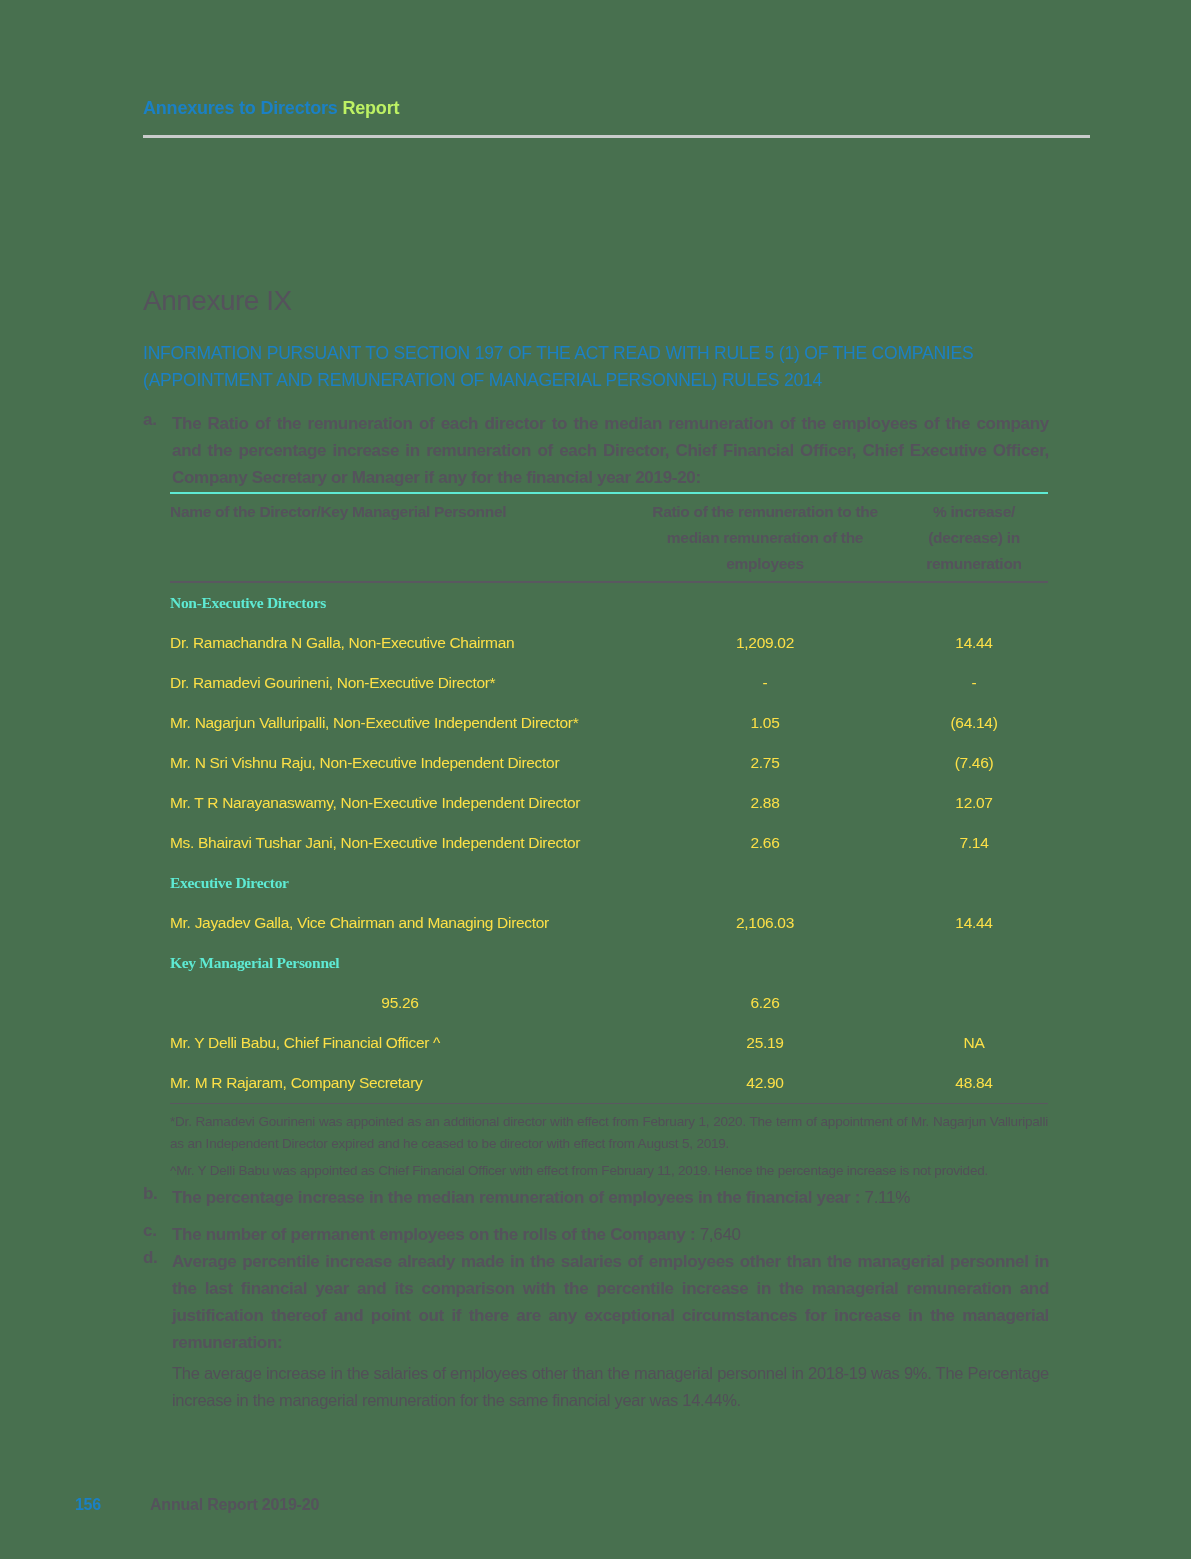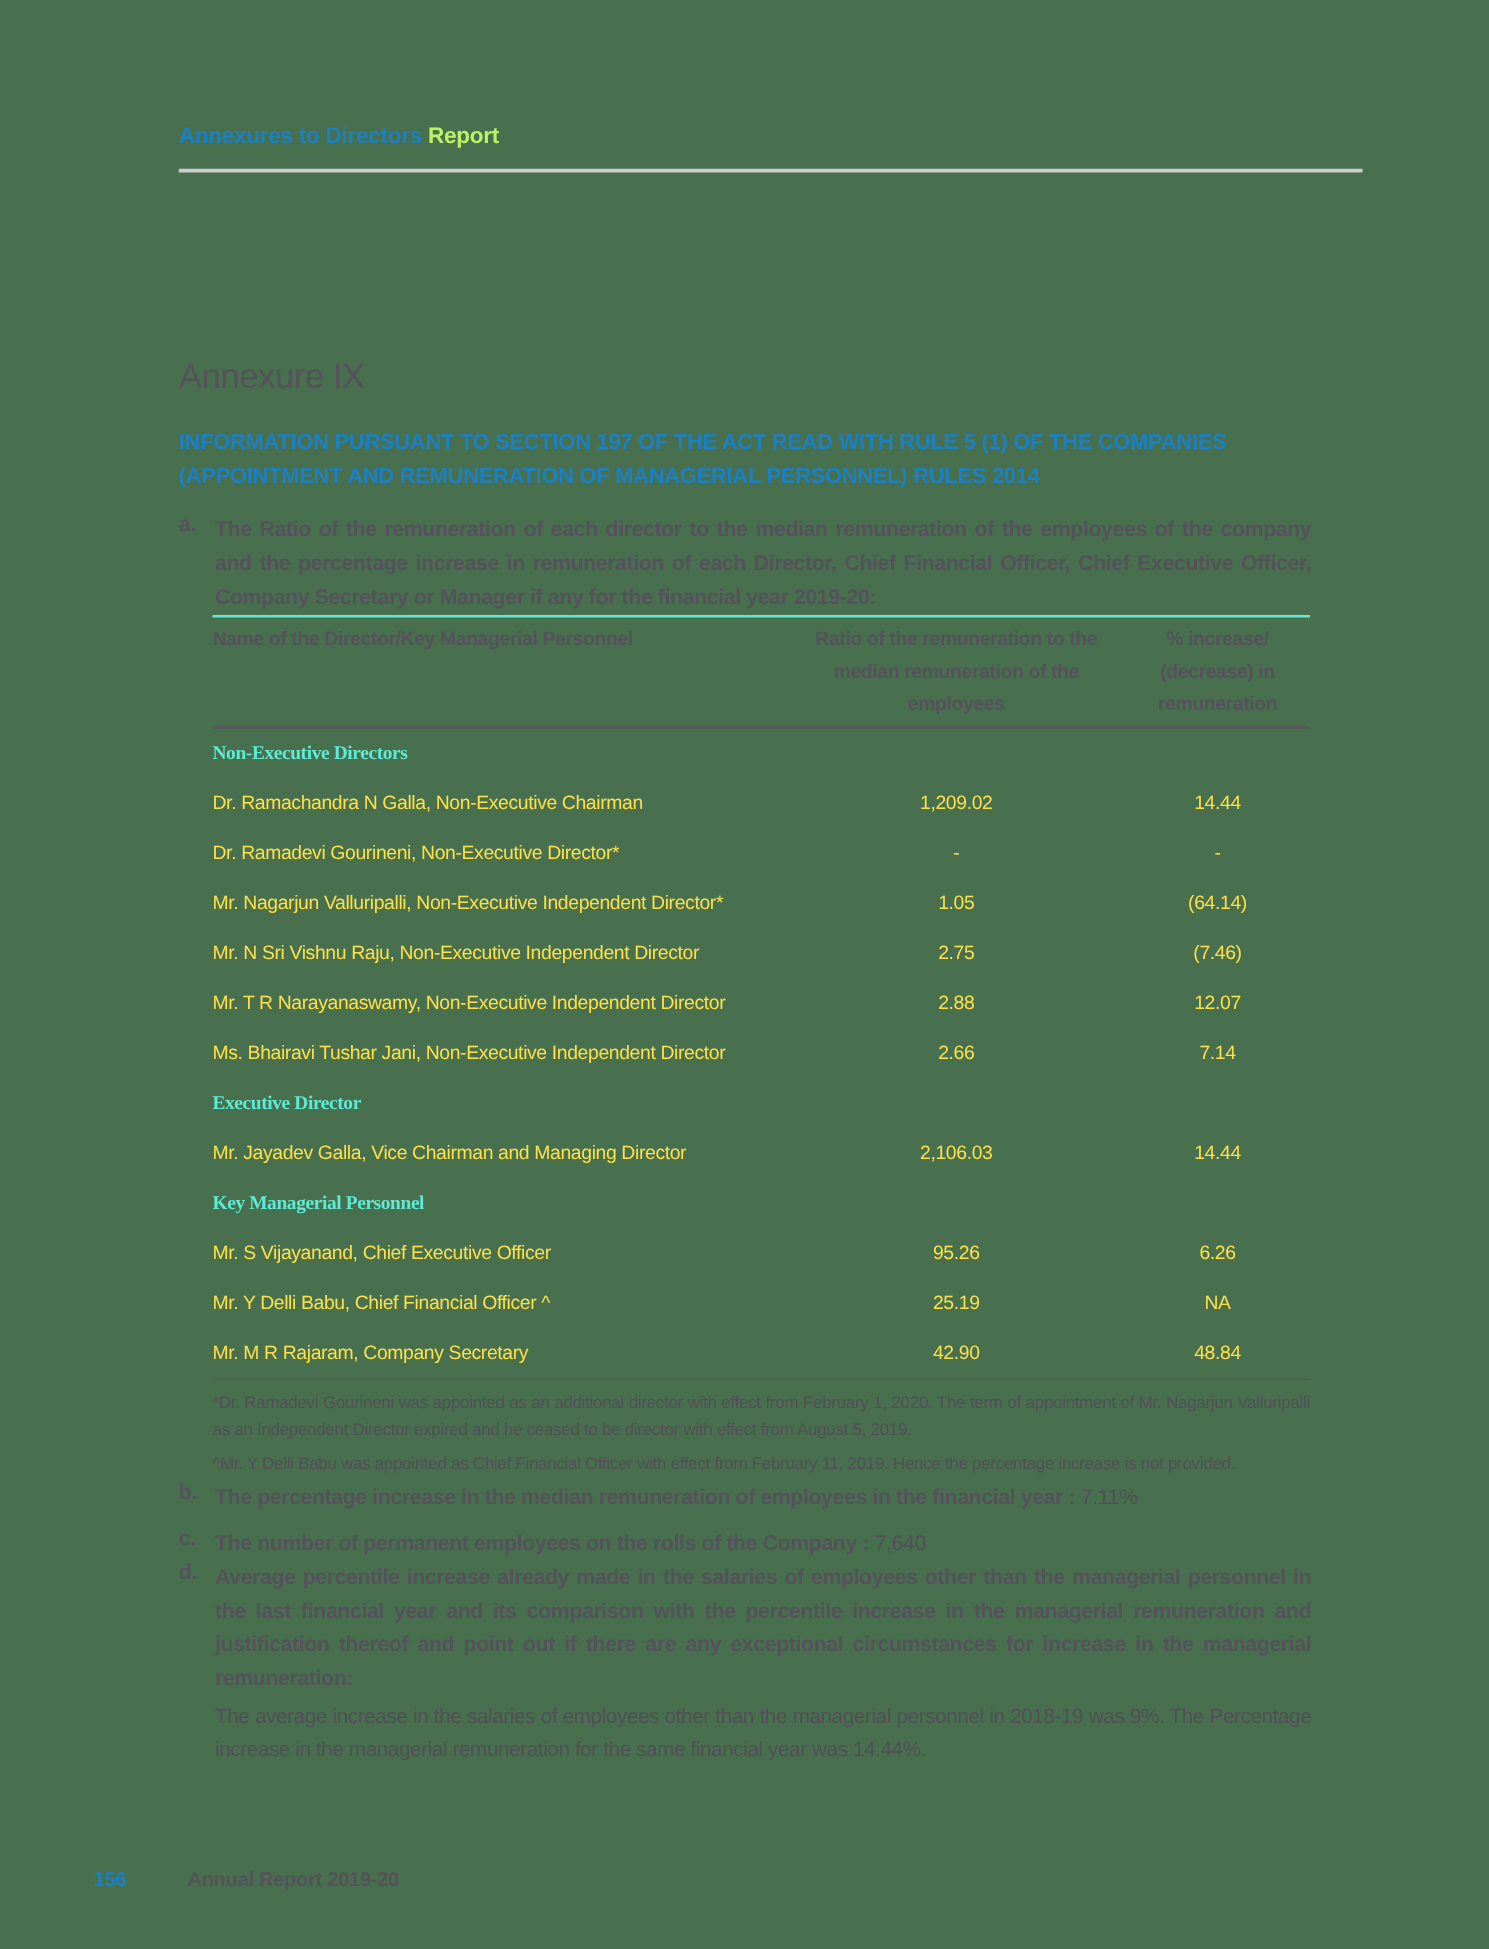--- a/index.html
+++ b/index.html
@@ -28,21 +28,21 @@
 
   
   .annexure-title {
     position: absolute; top: 285px; left: 143px;
     font-size: 28px; font-weight: 400; color: #55525C; letter-spacing: -0.5px;
   }
 
   
   .section-heading {
     position: absolute; top: 340px; left: 143px; width: 910px;
-    font-size: 17.5px; font-weight: 700; color: #1B80C4;
+    font-size: 17.5px; font-weight: 400; color: #1B80C4;
     line-height: 27px; letter-spacing: -0.2px;
   }
 
   
   .list-item { position: absolute; left: 143px; width: 906px; display: flex; }
   .list-item .marker {
     width: 29px; flex: 0 0 29px;
     font-size: 17px; font-weight: 700; color: #55525C;
   }
   .list-item .body {
@@ -184,21 +184,20 @@
         <div class="cell c-name">Mr. Jayadev Galla, Vice Chairman and Managing Director</div>
         <div class="cell c-ratio">2,106.03</div>
         <div class="cell c-pct">14.44</div>
       </div>
 
       <div class="t-group-row">
         <span class="group-label">Key Managerial Personnel</span>
       </div>
 
       <div class="t-row t-body-row">
-        <div class="cell c-name">Mr. S Vijayanand, Chief Executive Officer</div>
         <div class="cell c-ratio">95.26</div>
         <div class="cell c-pct">6.26</div>
       </div>
       <div class="t-row t-body-row">
         <div class="cell c-name">Mr. Y Delli Babu, Chief Financial Officer ^</div>
         <div class="cell c-ratio">25.19</div>
         <div class="cell c-pct">NA</div>
       </div>
       <div class="t-row t-body-row">
         <div class="cell c-name">Mr. M R Rajaram, Company Secretary</div>

